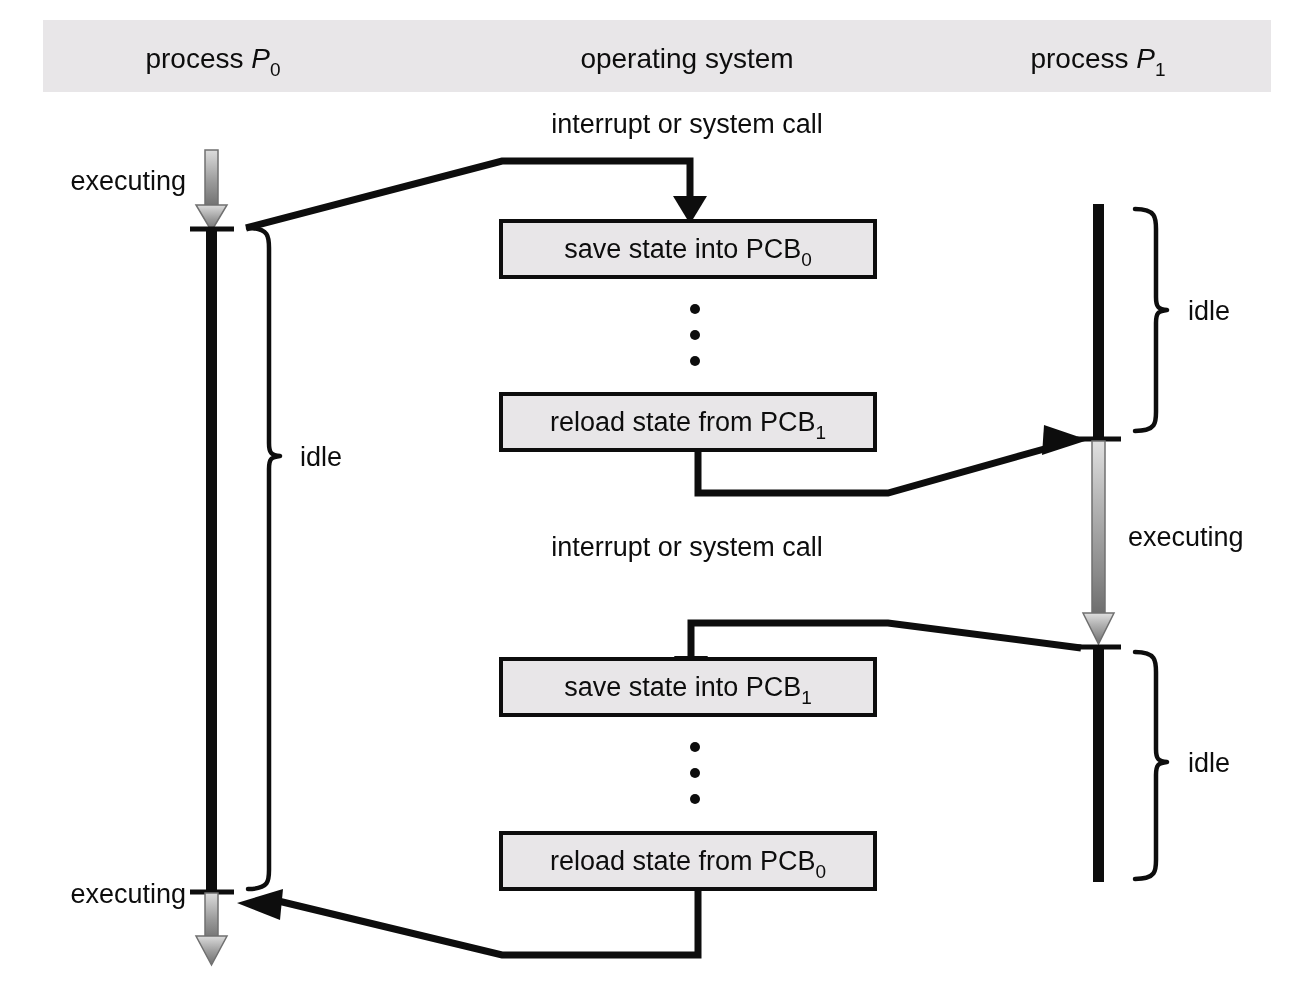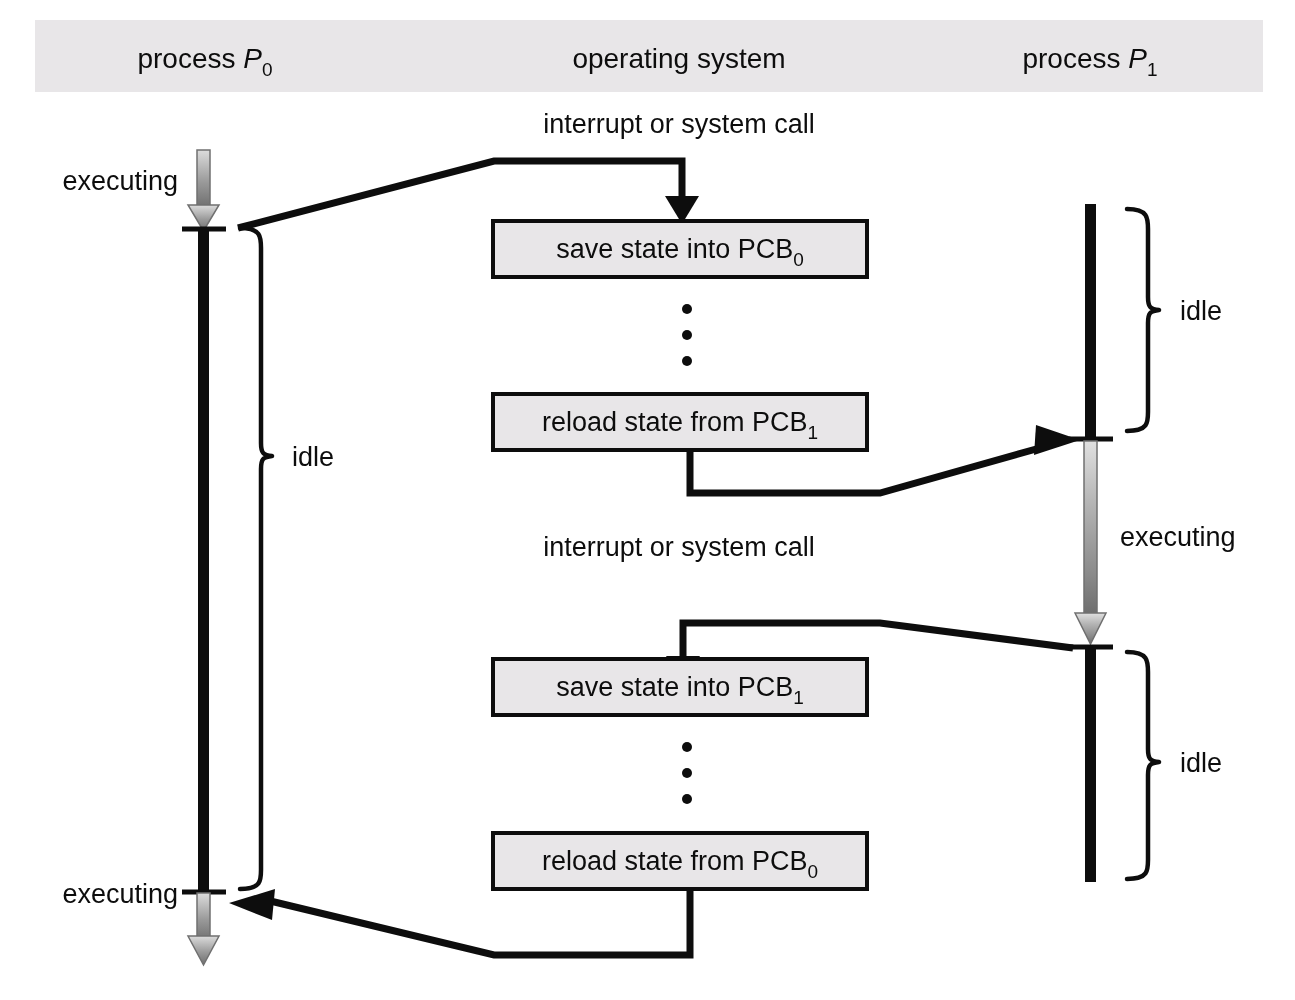--- a/index.html
+++ b/index.html
@@ -11,20 +11,21 @@
     width: 1295px;
     height: 1000px;
     font-family: "Liberation Sans", sans-serif;
     overflow: hidden;
   }
   #diagram-root {
     position: relative;
     width: 1221px;
     height: 1000px;
     background: #ffffff;
+    margin-left: 8px;
   }
   svg#canvas {
     position: absolute;
     left: 0;
     top: 0;
     width: 1295px;
     height: 1000px;
     display: block;
   }
   .lbl {

